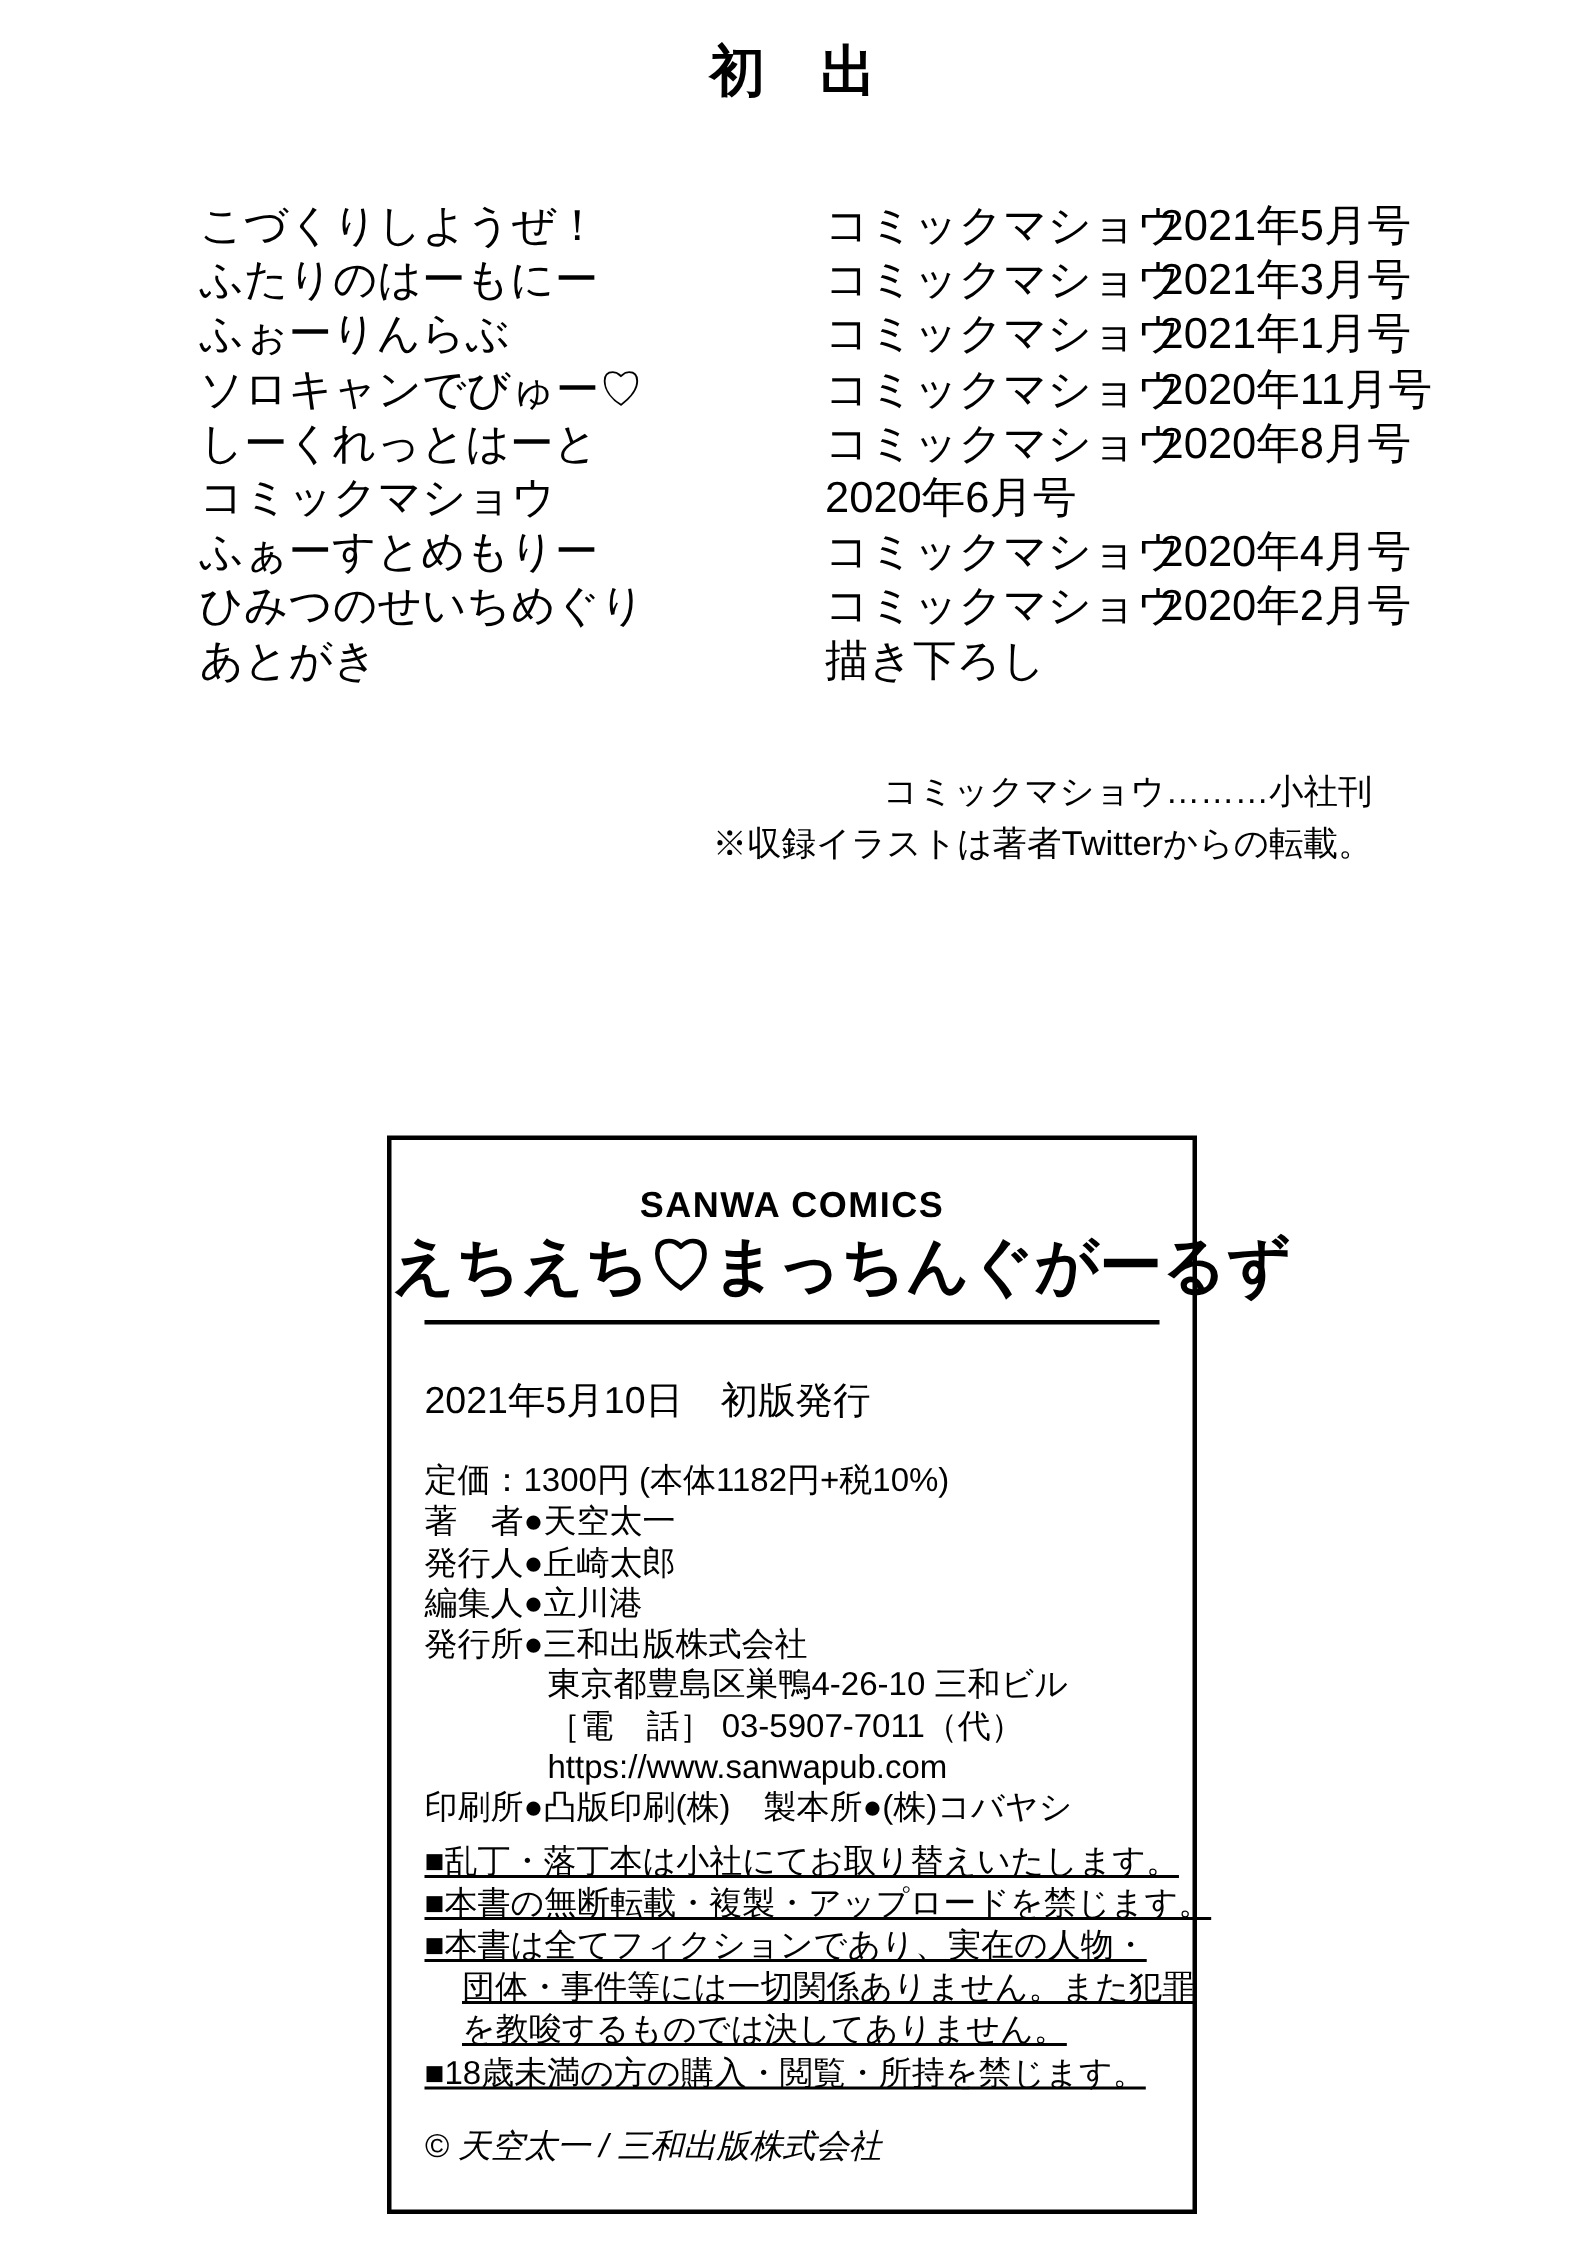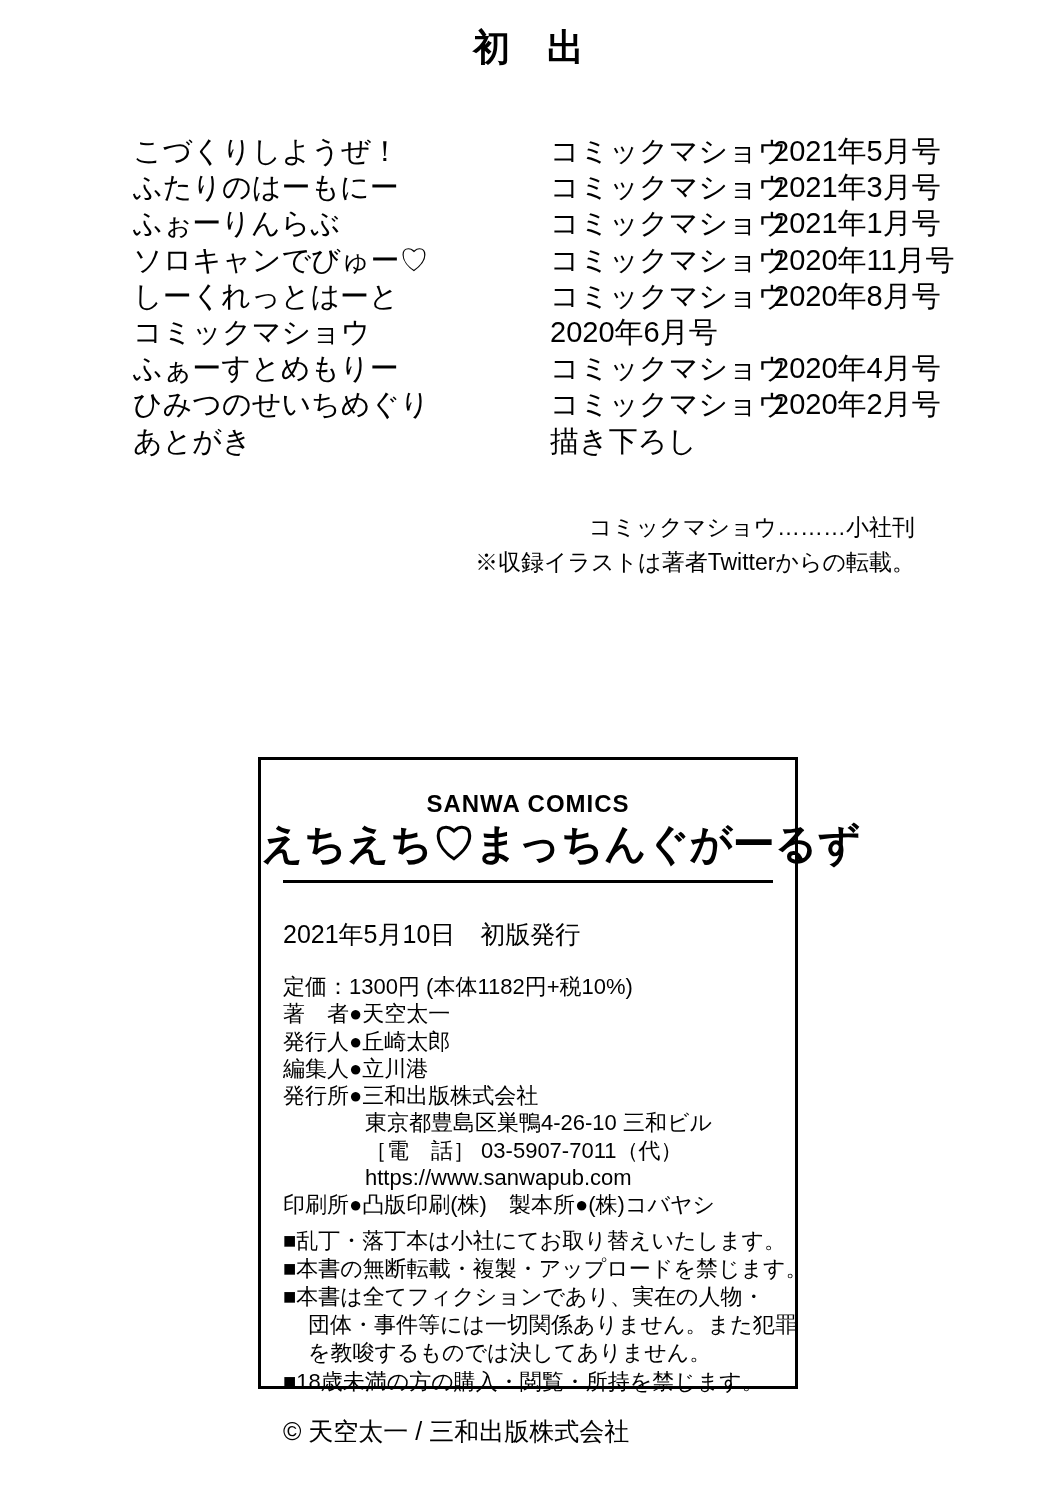--- a/index.html
+++ b/index.html
@@ -54,21 +54,21 @@
     font-size: 23px;
     line-height: 35px;
     white-space: nowrap;
   }
   
   .colophon-box {
     position: absolute;
     left: 258px;
     top: 757px;
     width: 540px;
-    height: 632px;
+    height: 719px;
     border: 3px solid #000000;
     box-sizing: border-box;
   }
   .sanwa-label {
     margin-top: 30px;
     text-align: center;
     font-size: 24px;
     font-weight: bold;
     letter-spacing: 1px;
     line-height: 28px;
@@ -106,29 +106,31 @@
   }
   .detail-line.indent {
     padding-left: 82px;
   }
   .warning-lines {
     margin-top: 8px;
   }
   .warning-line {
     line-height: 28.2px;
     white-space: nowrap;
+    text-decoration: underline;
   }
   .warning-line.indent {
     padding-left: 25px;
   }
   .copyright-line {
     margin-top: 20px;
-    font-size: 25px;
+    font-size: 22px;
     line-height: 30px;
     white-space: nowrap;
+    font-style: italic;
   }
 </style>
 </head>
 <body>
 
 <div class="page-heading">初　出</div>
 
 <div class="pub-list">
   <div class="pub-row">
     <span>こづくりしようぜ！</span>

